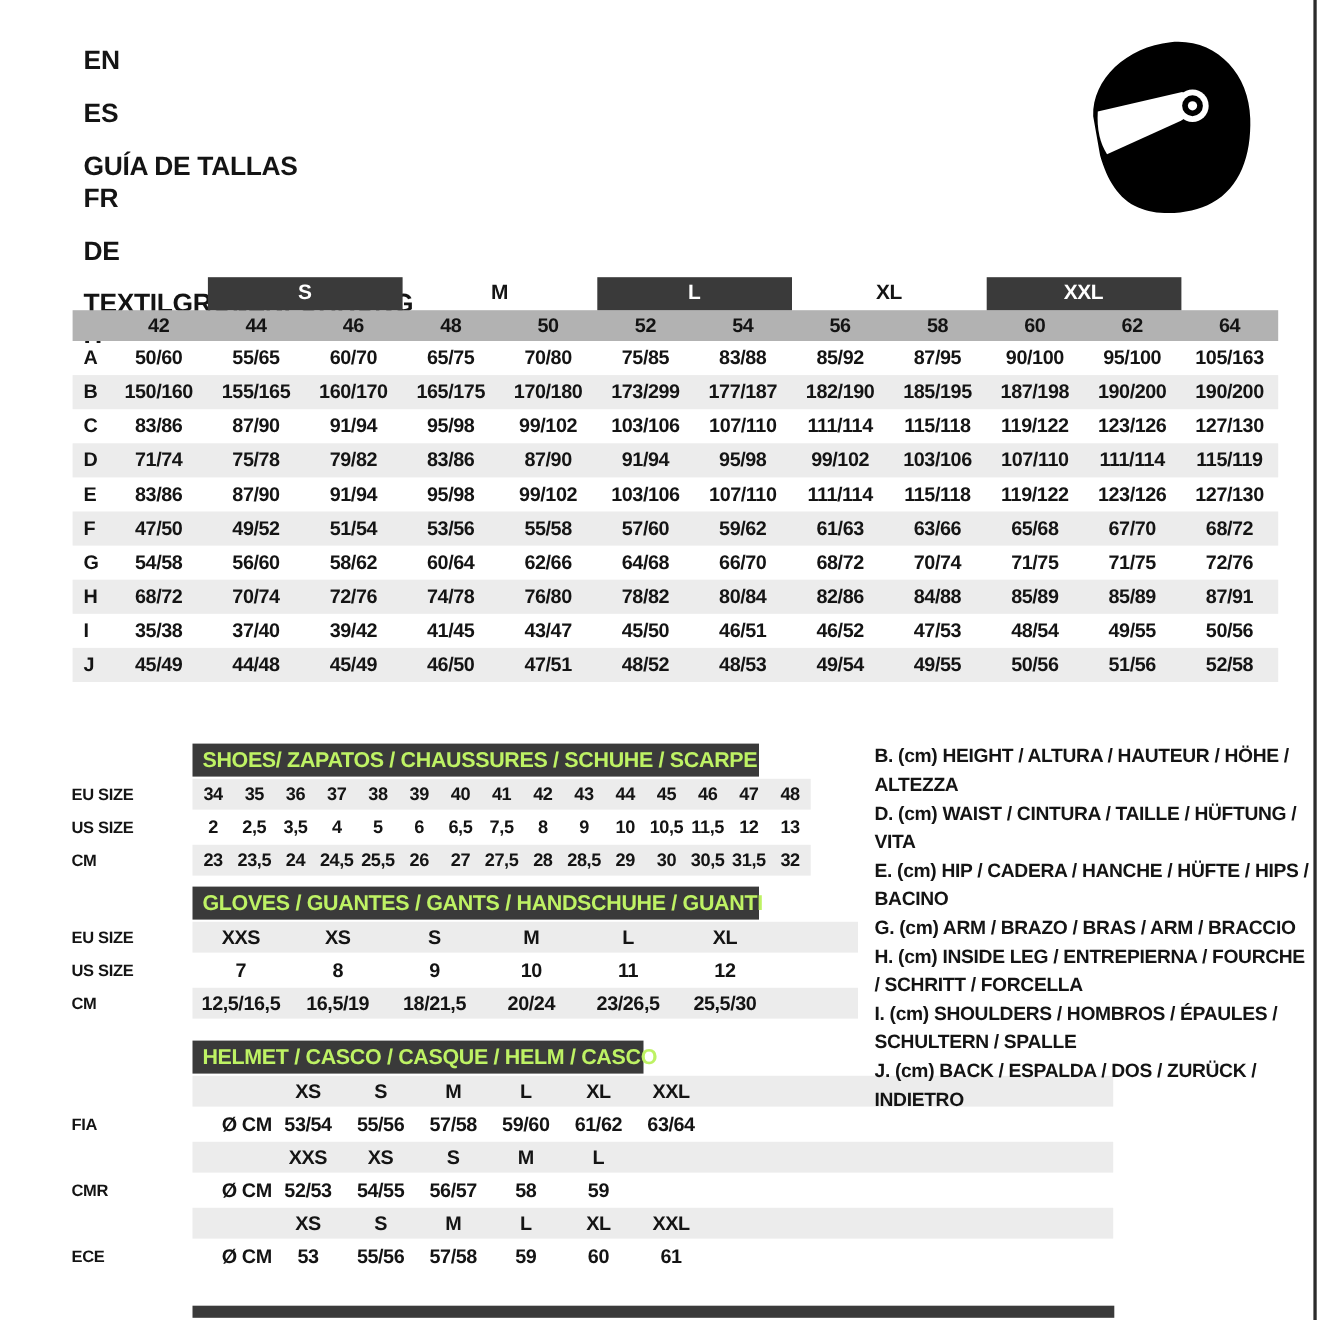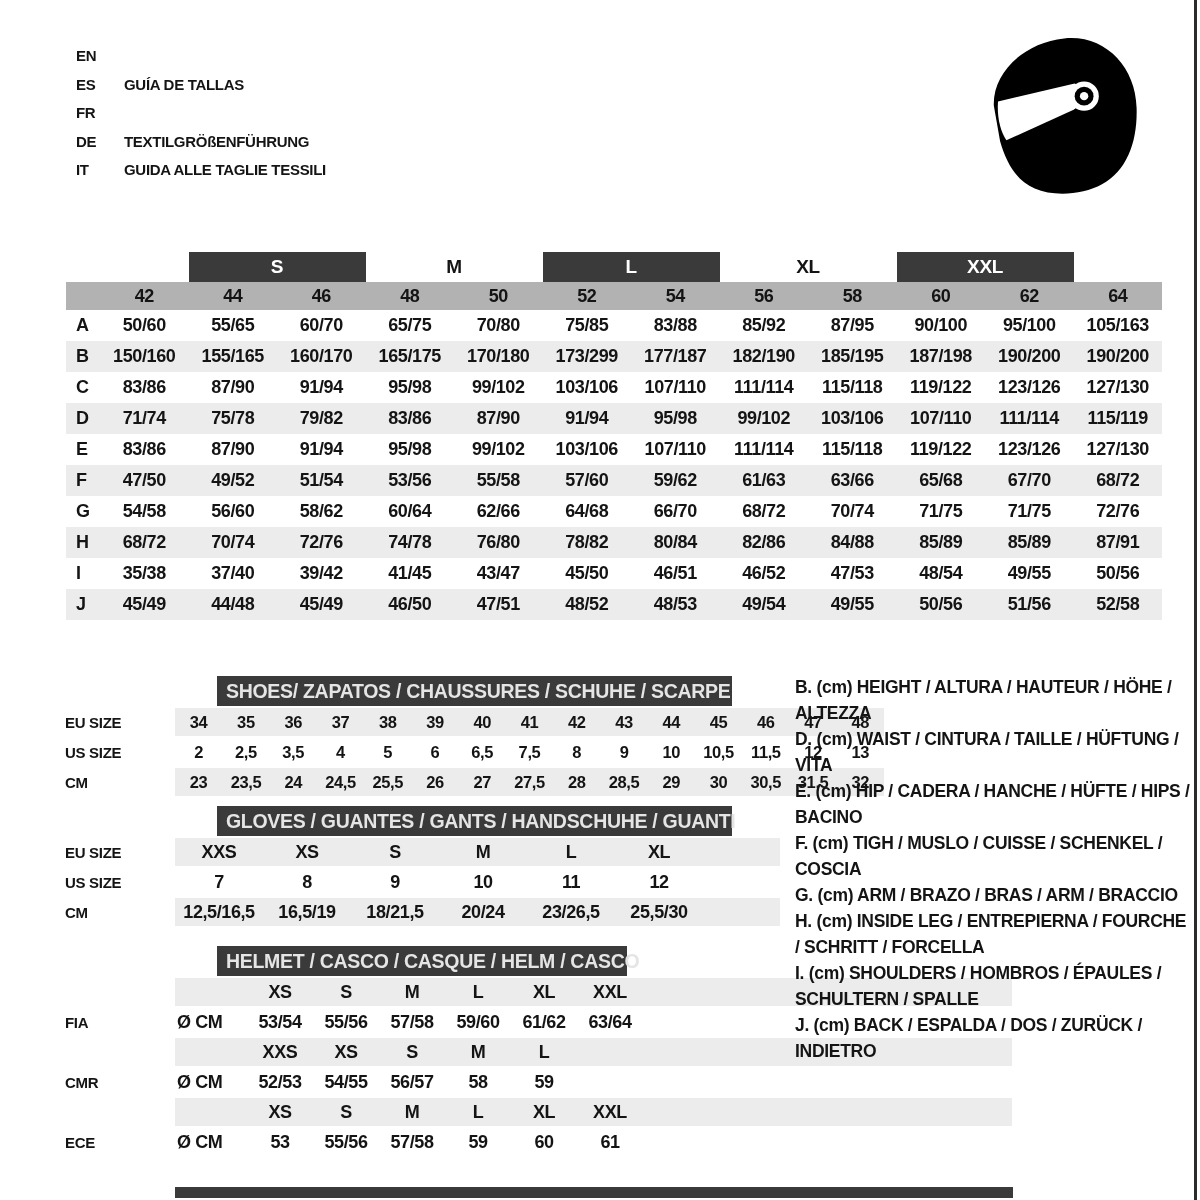--- a/index.html
+++ b/index.html
@@ -6,51 +6,51 @@
   body{
     width:1200px;height:1200px;position:relative;background:#fff;
     font-family:"Liberation Sans",sans-serif;font-weight:bold;color:#141414;
     overflow:hidden;
   }
   :root{
     --dark:#3a3a3a; --band:#b2b2b2; --zebra:#ececec;
   }
   
   .lang-block{position:absolute;left:76px;top:42px;}
-  .lang-row{display:flex;font-size:15px;line-height:28.5px;letter-spacing:-0.3px;}
+  .lang-row{display:flex;font-size:24px;line-height:28.5px;letter-spacing:-0.3px;flex-direction:column;}
   .lang-code{width:48px;flex:0 0 48px;}
   
   .helmet-icon{position:absolute;left:982px;top:30px;width:158px;height:168px;}
   
   .main-table{position:absolute;left:66px;top:252px;width:1096px;}
   .mt-row{display:grid;grid-template-columns:34px repeat(12,1fr);align-items:center;height:31px;font-size:18px;letter-spacing:-0.4px;}
   .mt-row.groups{height:30px;}
   .mt-row.band{background:var(--band);height:28px;}
   .mt-row.zebra{background:var(--zebra);}
   .mt-row .cell{text-align:center;white-space:nowrap;}
   .mt-row .cell.label{text-align:left;padding-left:10px;}
   .group{text-align:center;font-size:19px;}
   .group.boxed{background:var(--dark);color:#fff;height:30px;line-height:30px;}
   
   .section{position:absolute;left:65px;}
   #shoes-section{top:676px;}
   #gloves-section{top:806px;}
   #helmet-section{top:946px;}
   .sec-row{display:grid;grid-template-columns:110px auto;align-items:center;margin-bottom:2px;}
   .side-label{font-size:15px;letter-spacing:-0.3px;white-space:nowrap;}
-  .title-bar{background:var(--dark);color:#e5e5e5;height:30px;line-height:30px;padding-left:9px;font-size:19.5px;letter-spacing:-0.3px;white-space:nowrap;box-sizing:border-box;margin-left:42px;}
+  .title-bar{background:var(--dark);color:#bef264;height:30px;line-height:30px;padding-left:9px;font-size:19.5px;letter-spacing:-0.3px;white-space:nowrap;box-sizing:border-box;}
   #shoes-section .title-bar,#gloves-section .title-bar{width:515px;}
   #helmet-section .title-bar{width:410px;}
   .vals{display:grid;height:28px;align-items:center;text-align:center;letter-spacing:-0.4px;white-space:nowrap;}
   .vals.band{background:var(--zebra);}
-  #shoes-section .vals{width:709px;grid-template-columns:repeat(15,1fr);font-size:16.5px;}
+  #shoes-section .vals{width:562px;grid-template-columns:repeat(15,1fr);font-size:16.5px;}
   #gloves-section .vals{width:605px;grid-template-columns:repeat(6,88px) 1fr;font-size:18px;}
   #helmet-section .vals{width:837px;grid-template-columns:72px repeat(6,66px) 1fr;font-size:18px;}
   .vals .cell{text-align:center;}
-  .vals .cell.unit{text-align:left;padding-left:2px;}
+  .vals .cell.unit{text-align:right;padding-left:2px;}
   
   .legend{position:absolute;left:795px;top:674px;width:400px;font-size:17.5px;line-height:26px;letter-spacing:-0.3px;}
   
   .right-line{position:absolute;left:1194px;top:0;width:3px;height:1200px;background:#2b2b2b;}
   .bottom-bar{position:absolute;left:175px;top:1187px;width:838px;height:11px;background:var(--dark);}
 </style>
 </head>
 <body>
 
 <div class="lang-block" id="lang-block">
@@ -438,21 +438,20 @@
         <div class="cell">60</div>
         <div class="cell">61</div>
       </div>
     </div>
   </div>
 
 <div class="legend" id="legend">
     <div class="legend-item">B. (cm) HEIGHT / ALTURA / HAUTEUR / HÖHE / ALTEZZA</div>
     <div class="legend-item">D. (cm) WAIST / CINTURA / TAILLE / HÜFTUNG / VITA</div>
     <div class="legend-item">E. (cm) HIP / CADERA / HANCHE / HÜFTE / HIPS / BACINO</div>
-    <div class="legend-item">F. (cm) TIGH / MUSLO / CUISSE / SCHENKEL / COSCIA</div>
     <div class="legend-item">G. (cm) ARM / BRAZO / BRAS / ARM / BRACCIO</div>
     <div class="legend-item">H. (cm) INSIDE LEG / ENTREPIERNA / FOURCHE / SCHRITT / FORCELLA</div>
     <div class="legend-item">I. (cm) SHOULDERS / HOMBROS / ÉPAULES / SCHULTERN / SPALLE</div>
     <div class="legend-item">J. (cm) BACK / ESPALDA / DOS / ZURÜCK / INDIETRO</div>
   </div>
 
 <div class="right-line"></div>
 <div class="bottom-bar"></div>
 
 </body></html>

